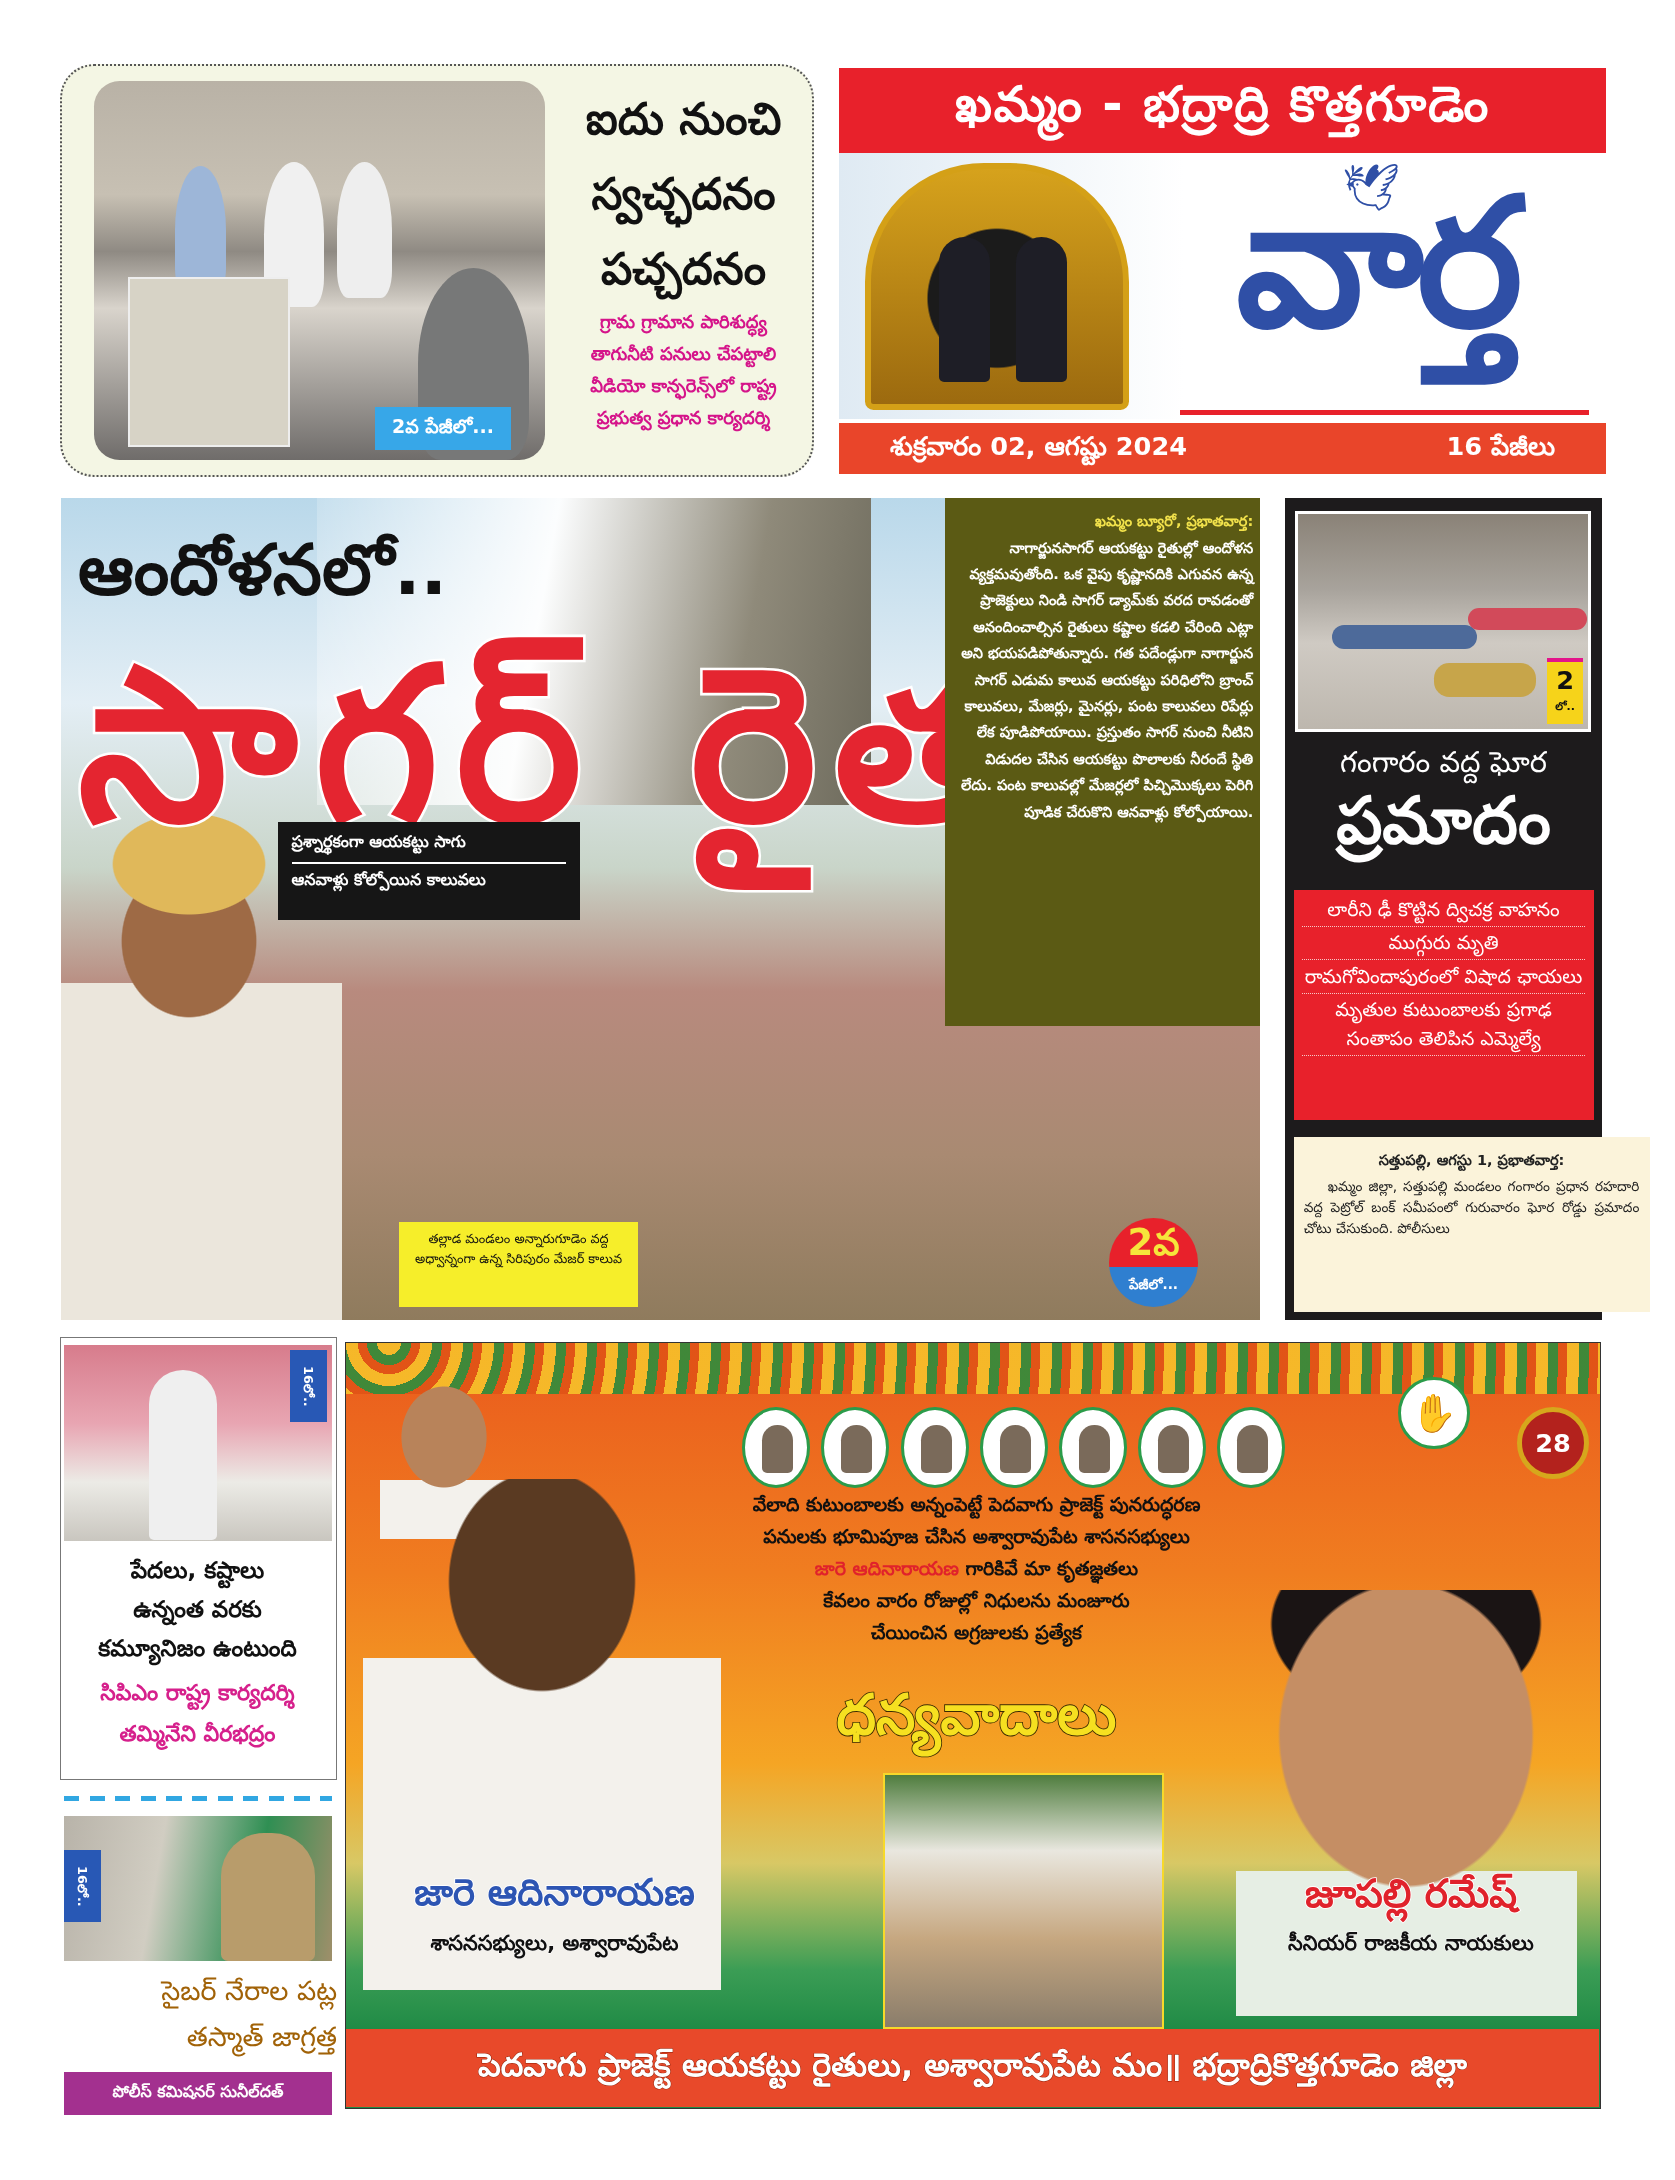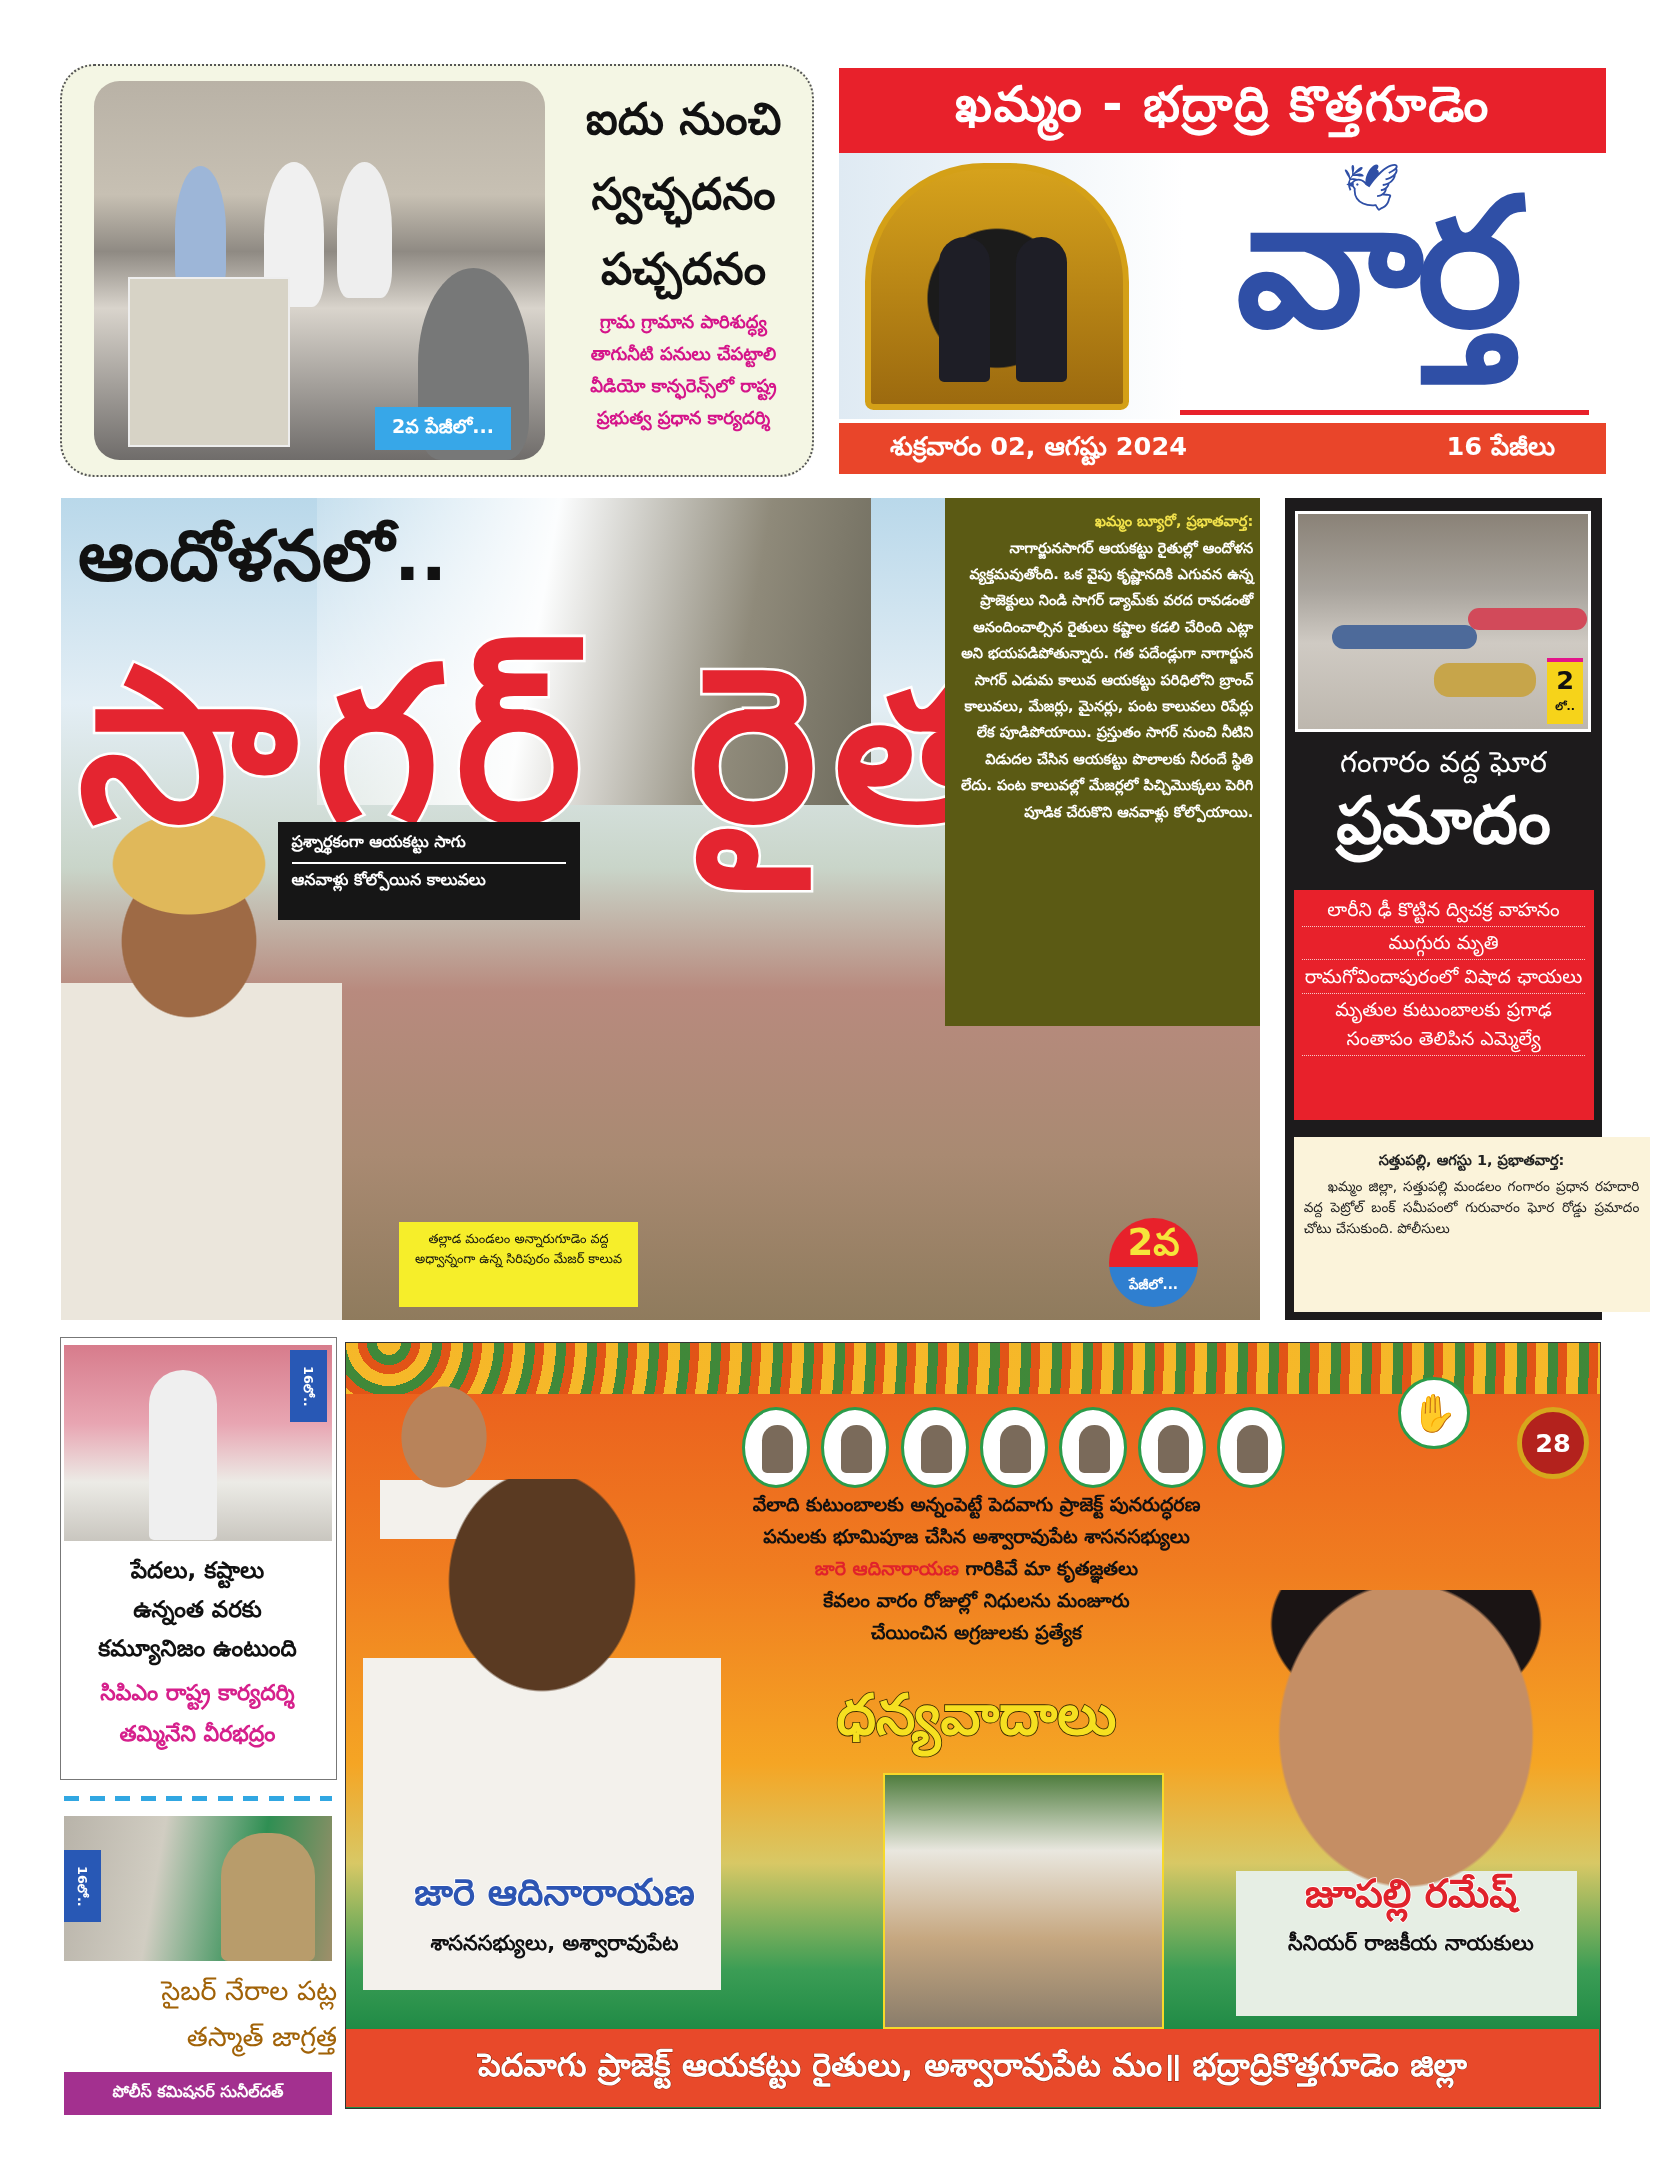--- a/index.html
+++ b/index.html
@@ -32,21 +32,21 @@
   #logo-bird { left: 503px; top: 6.8px; font-size: 46px; color: #2f4fa6; }
   #logo-line { left: 341px; top: 257px; width: 409px; height: 5.1px; background: #e8212b; }
   #mast-date { left: 0; top: 355px; width: 767px; height: 51px; background: #e9452a; color: #fff;
     font-weight: bold; font-size: 25.6px; display: flex; align-items: center; justify-content: space-between; padding: 0 51px; }
 
   
   #lead { left: 61px; top: 498px; width: 1199px; height: 822px; overflow: hidden;
     background: linear-gradient(180deg, #b9d8ea 0%, #e3eef5 25%, #c9d5c9 45%, #b88a7e 60%, #a98a72 80%, #8f7b5d 100%); }
   #lead-dam { left: 256px; top: 0; width: 554px; height: 307px;
     background: linear-gradient(100deg, rgba(255,255,255,0.2) 0%, rgba(255,255,255,0.95) 40%, #8f8a7a 75%, #6d6a5c 100%); }
-  #lead-kicker { left: 17px; top: 17px; font-size: 70px; font-weight: bold; color: #111; }
+  #lead-kicker { left: 17px; top: 31px; font-size: 70px; font-weight: bold; color: #111; }
   #lead-title { left: 17px; top: 119px; font-size: 213px; font-weight: bold; color: #e42530;
     -webkit-text-stroke: 5.1px #fff; paint-order: stroke fill; letter-spacing: 17px; line-height: 256px; }
   #lead-deck { left: 217px; top: 324px; width: 302px; height: 98px; background: #161616; color: #fff;
     font-weight: bold; font-size: 16px; padding: 10.2px 13.6px; }
   #lead-deck .rule { height: 1.7px; background: #fff; margin: 6.8px 0; }
   #farmer { left: 0; top: 315px; width: 281px; height: 507px;
     background: radial-gradient(ellipse 77px 51px at 128px 51px, #e0b85a 0 98%, transparent 100%),
                 radial-gradient(ellipse 68px 77px at 128px 128px, #9e6a45 0 98%, transparent 100%),
                 linear-gradient(180deg, transparent 0 170px, #ebe6dc 170px 100%); }
   #lead-text { left: 884px; top: 0; width: 315px; height: 528px; background: #5b5a14;

